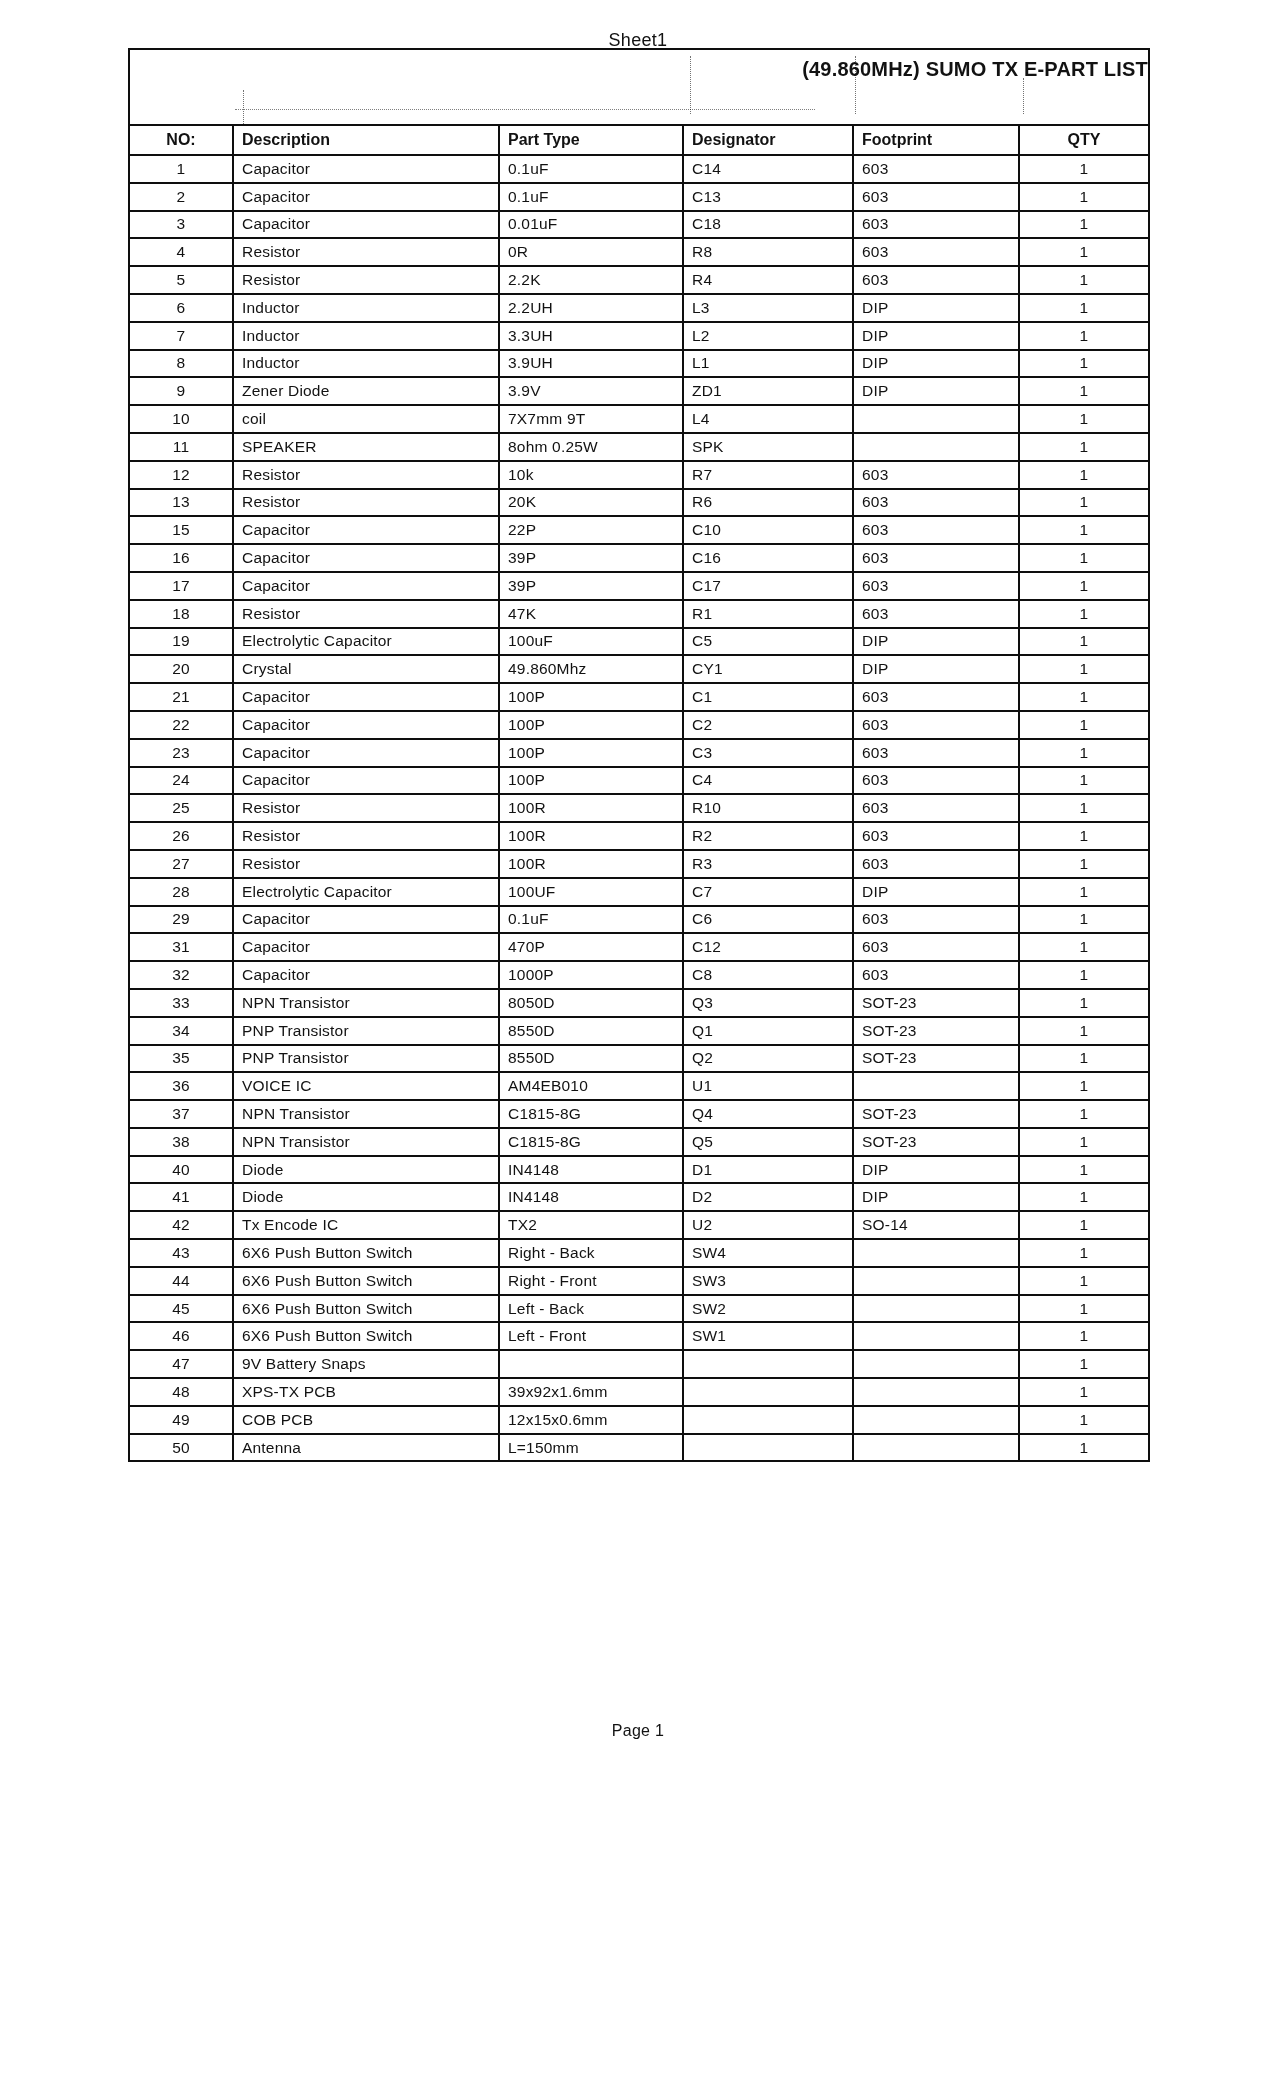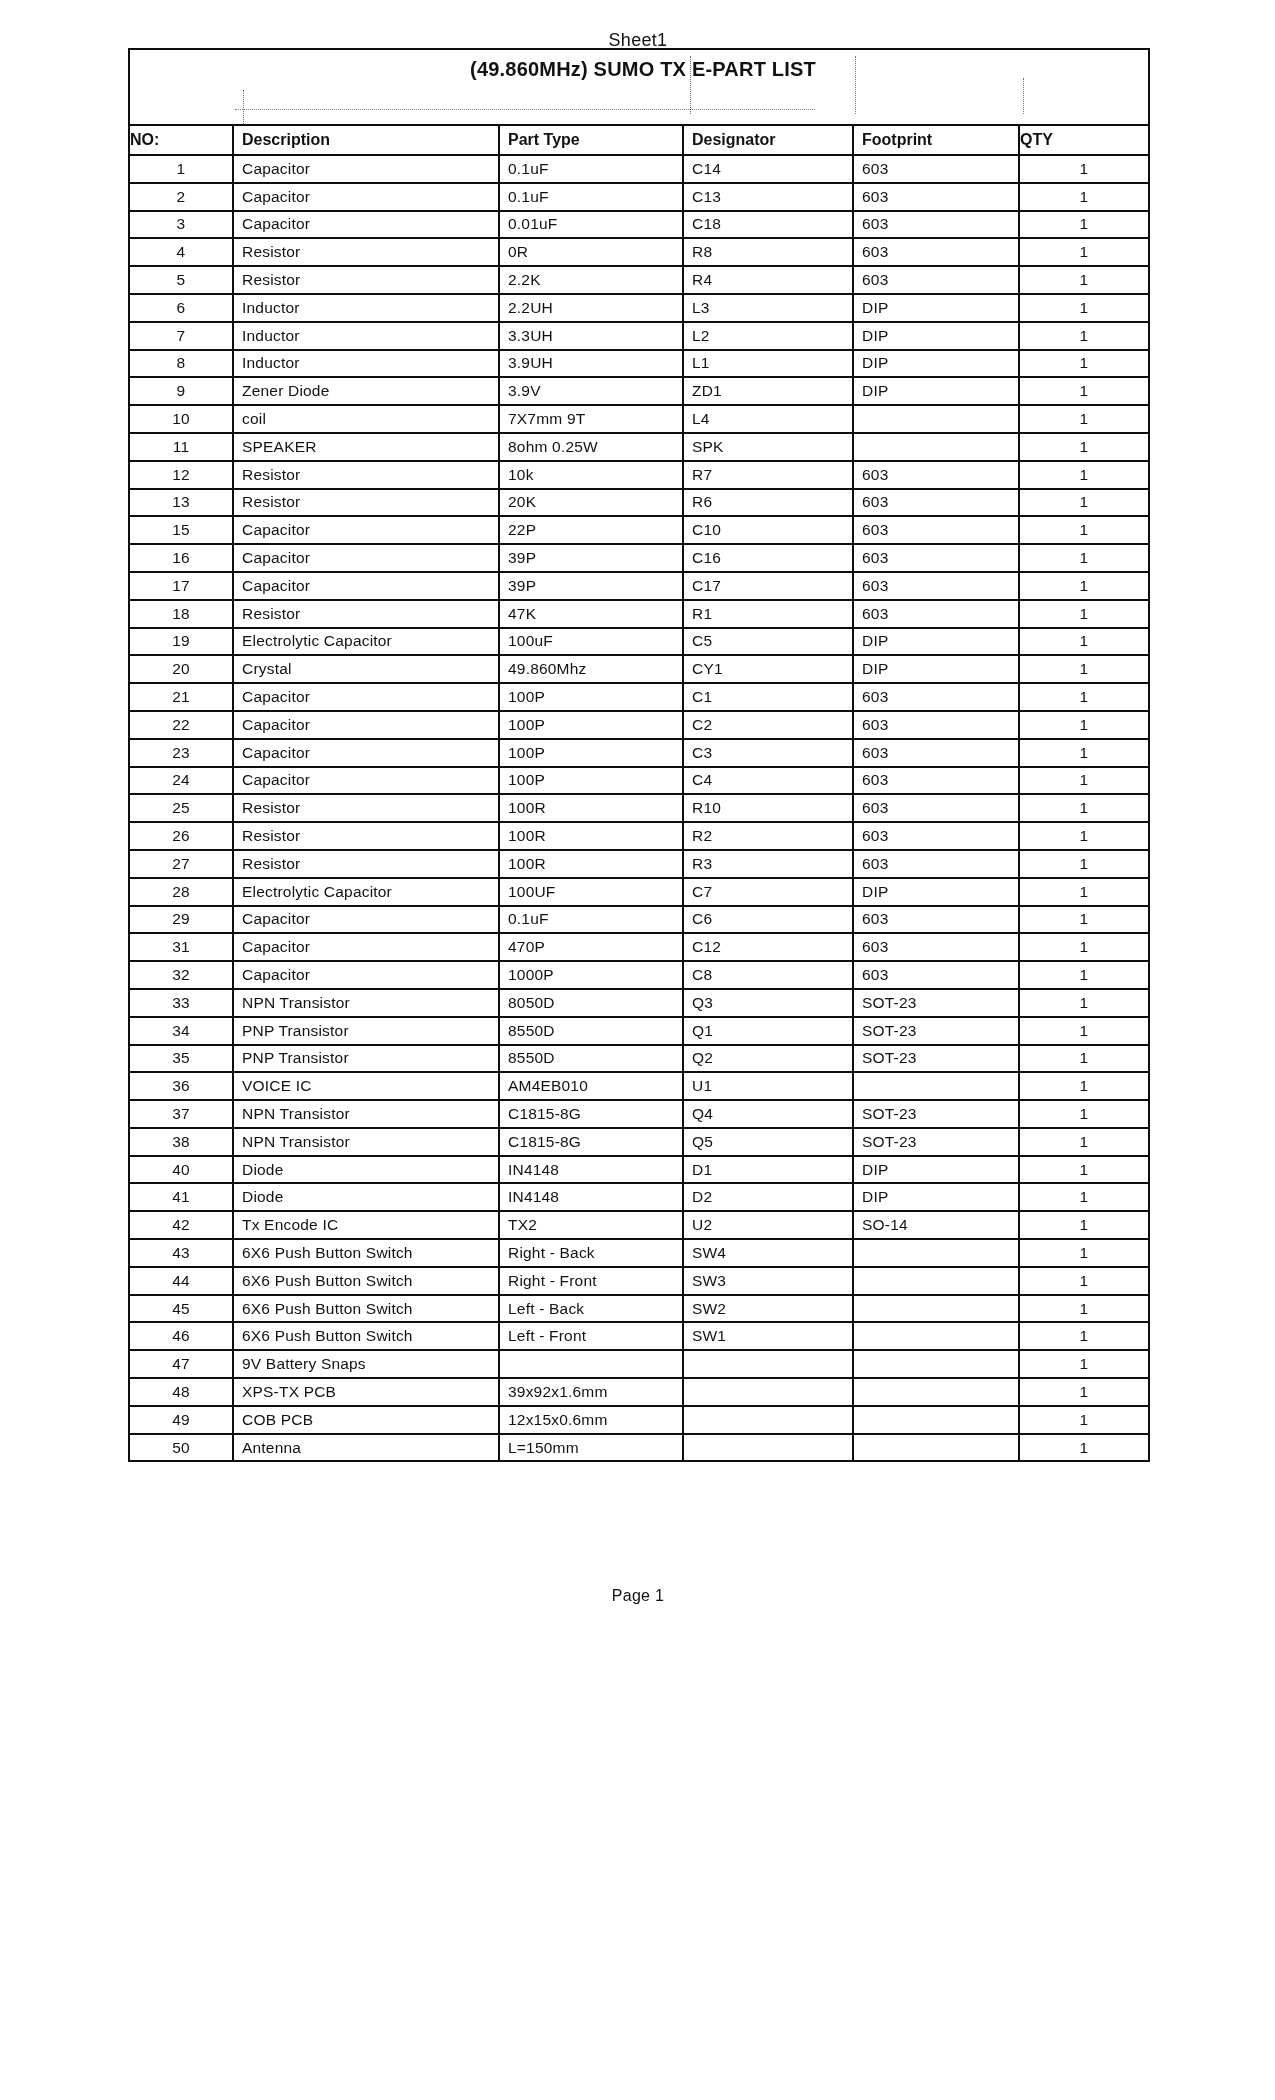--- a/index.html
+++ b/index.html
@@ -41,21 +41,21 @@
 
   table.parts td, table.parts th {
     border: 2px solid #0e0e0e;
     overflow: hidden;
     white-space: nowrap;
     background: #ffffff;
   }
   .title-cell {
     height: 66px;
     vertical-align: top;
-    text-align: center;
+    text-align: right;
     padding: 8px 0 0 8px;
     font-size: 20px;
     font-weight: bold;
     letter-spacing: 0.2px;
     white-space: pre;
     position: relative;
   }
   
   .dot-v {
     position: absolute;
@@ -76,36 +76,37 @@
   }
   thead th {
     height: 28px;
     font-size: 16px;
     font-weight: bold;
     text-align: left;
     padding: 0 0 0 8px;
     vertical-align: middle;
   }
   thead th.c-no, thead th.c-qty {
+    text-align: center;
     padding-left: 0;
   }
   tbody td {
     height: 25.8px;
     font-size: 15.5px;
     padding: 0 0 0 8px;
     vertical-align: middle;
     letter-spacing: 0.2px;
   }
   tbody td.c-no, tbody td.c-qty {
     text-align: center;
     padding-left: 0;
   }
   .page-footer {
     position: absolute;
-    top: 1587px;
+    top: 1722px;
     left: 128px;
     width: 1020px;
     text-align: center;
     font-size: 16px;
     letter-spacing: 0.3px;
   }
 </style>
 </head>
 <body>
 

